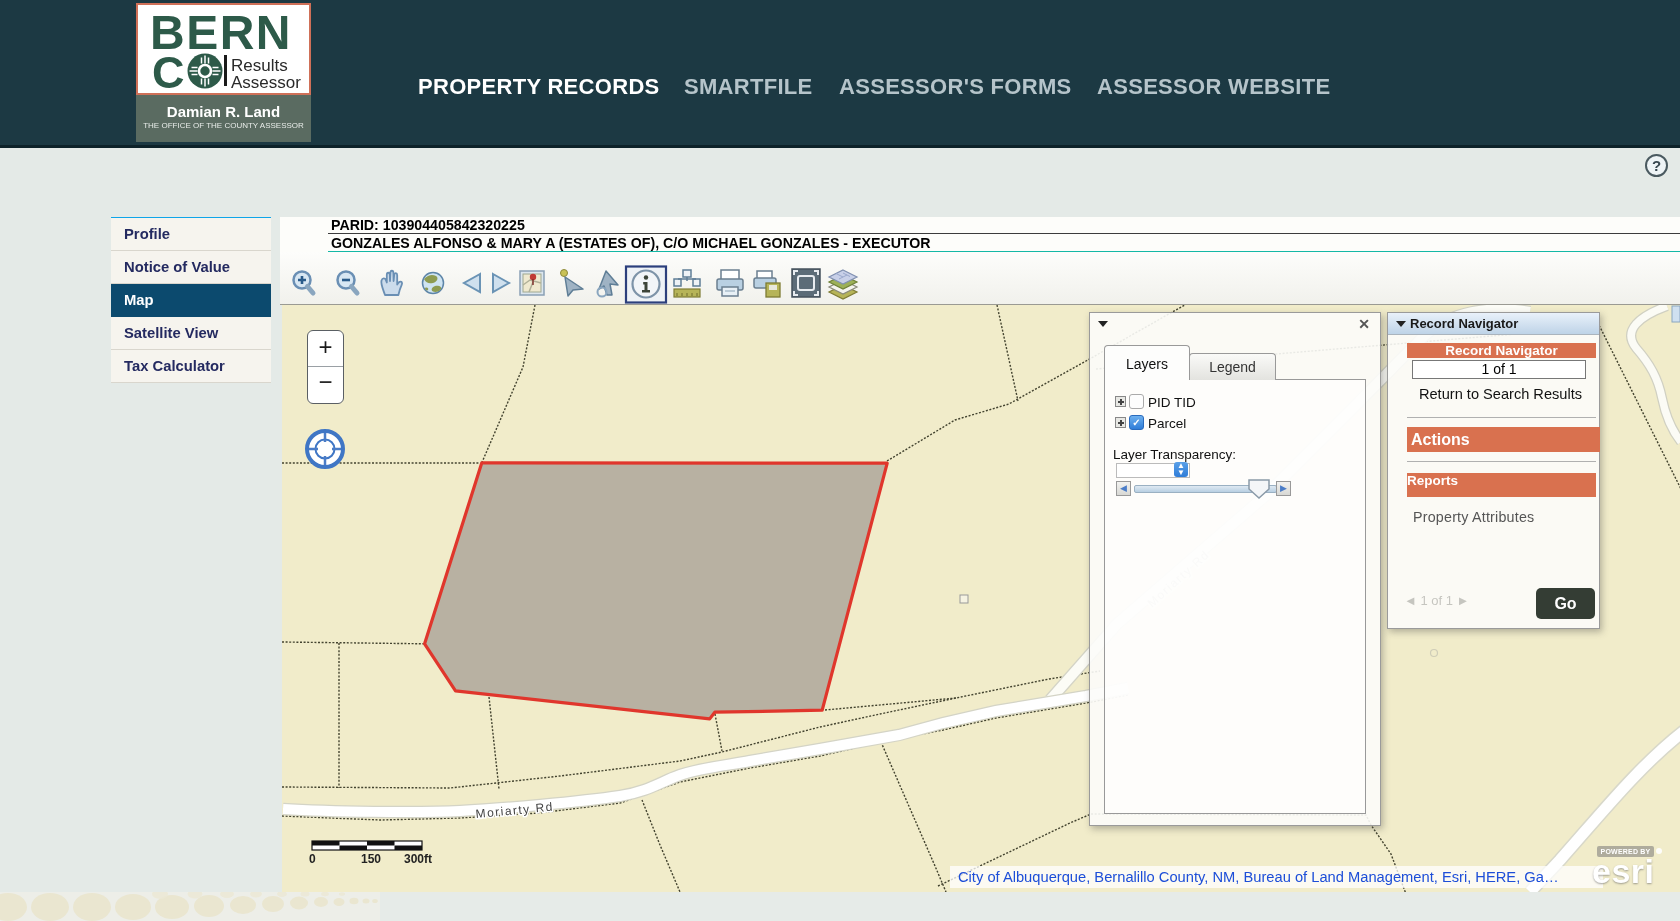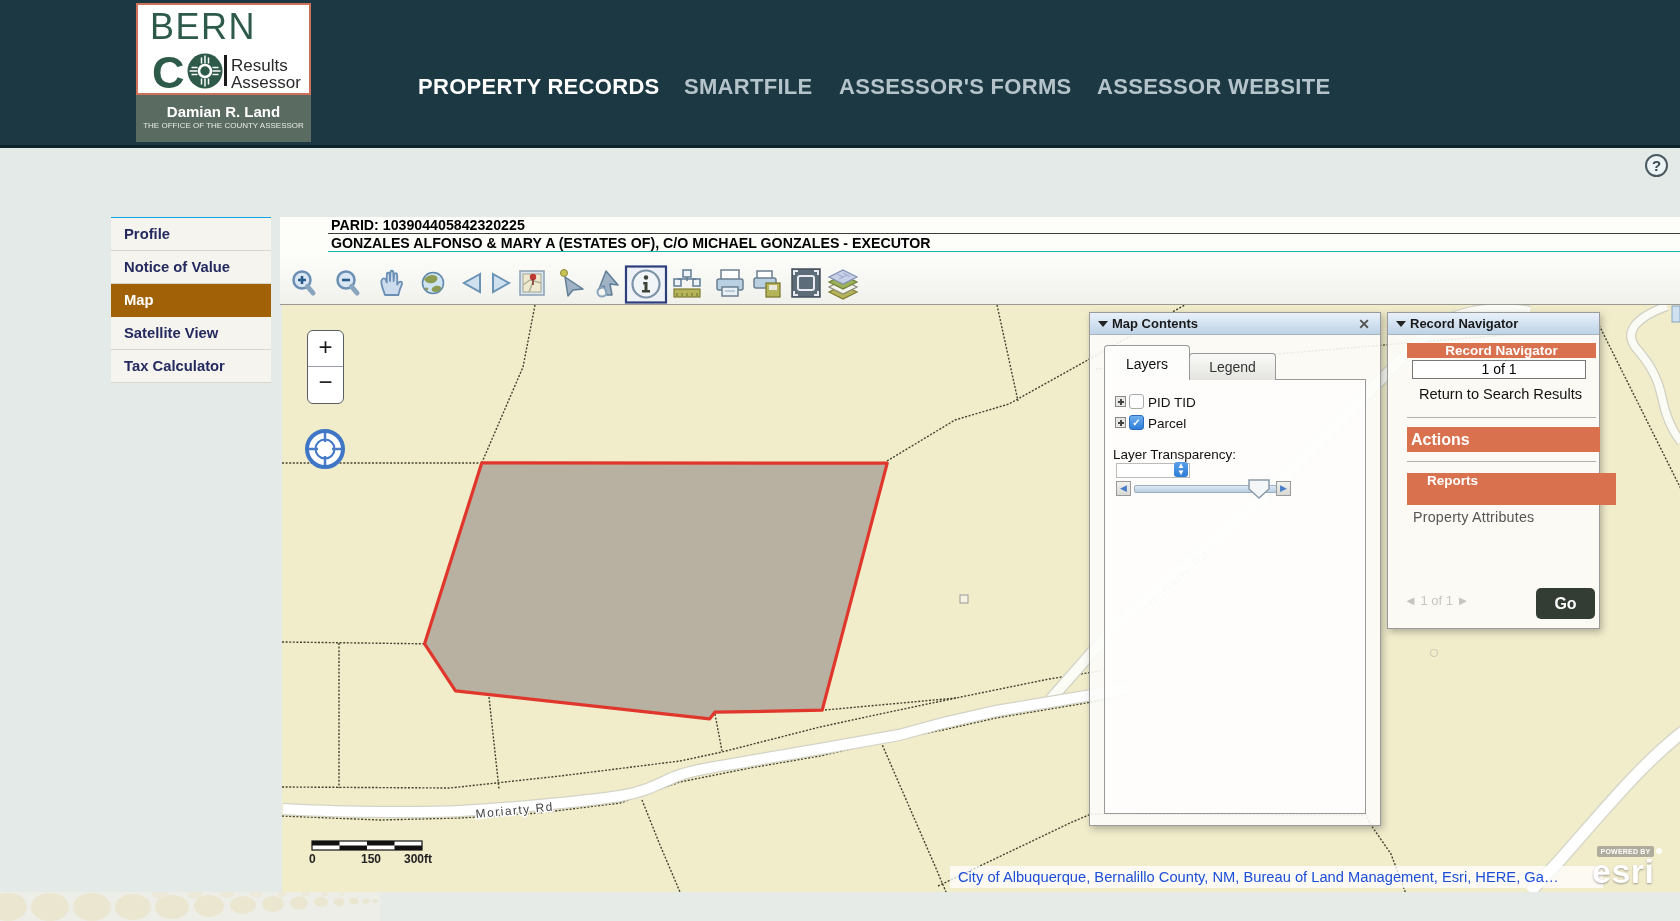--- a/index.html
+++ b/index.html
@@ -5,42 +5,42 @@
   html,body{margin:0;padding:0;}
   body{width:1680px;height:921px;overflow:hidden;position:relative;
        font-family:"Liberation Sans", sans-serif;background:#e4eae7;}
   .abs{position:absolute;}
 
   
   #header{left:0;top:0;width:1680px;height:145px;background:#1c3943;border-bottom:3px solid #0d2229;}
   #logo{left:136px;top:3px;width:175px;height:139px;}
   #logo-white{left:0;top:0;width:171px;height:88px;background:#fff;border:2px solid #cf7058;}
   #logo-green{left:0;top:92px;width:175px;height:47px;background:#5a6b61;}
-  #bern{left:12px;top:4px;font-size:36px;line-height:1;font-weight:normal;letter-spacing:1.5px;color:#2d5a49;}
+  #bern{left:12px;top:4px;font-size:48px;line-height:1;font-weight:bold;letter-spacing:1.5px;color:#2d5a49;}
   #co{left:14px;top:45px;font-size:45px;line-height:1;font-weight:bold;color:#2d5a49;}
   #logobar{left:86px;top:50px;width:2.5px;height:31px;background:#1a1a1a;}
   #county1{left:93px;top:52px;font-size:17px;line-height:1;color:#2a2a2a;}
   #county2{left:93px;top:69px;font-size:17px;line-height:1;color:#2a2a2a;}
   #damian{left:0;top:9px;width:175px;text-align:center;color:#fff;font-weight:bold;font-size:15px;line-height:1;}
   #office{left:0;top:27px;width:175px;text-align:center;color:#e8ece9;font-size:8px;line-height:1;letter-spacing:0px;white-space:nowrap;}
   .nav{top:74px;font-size:22px;font-weight:bold;letter-spacing:0.3px;color:#b5c4ca;}
   #nav1{left:418px;color:#fff;}
   #nav2{left:684px;}
   #nav3{left:839px;}
   #nav4{left:1097px;}
 
   
   #help{left:1645px;top:154px;width:19px;height:19px;border:2.5px solid #4a5a60;border-radius:50%;
         background:#eef4f6;color:#37474f;font-size:15px;font-weight:bold;text-align:center;line-height:19px;}
 
   
   #sidebar{left:111px;top:217px;width:160px;background:#f6f4ee;border-top:1px solid #0ea5e9;}
   .sideitem{height:32px;line-height:32px;padding-left:13px;font-size:14.8px;font-weight:bold;
             color:#242a60;border-bottom:1px solid #d9d6cd;}
-  #side-map{background:#a16207;color:#fff;border-bottom:none;height:33px;line-height:33px;}
+  #side-map{background:#0c4a6e;color:#fff;border-bottom:none;height:33px;line-height:33px;}
 
   
   #chead{left:280px;top:217px;width:1400px;background:#fdfdfa;padding-left:48px;}
   .hrow{font-size:14.2px;font-weight:bold;color:#000;padding-left:3px;white-space:nowrap;}
   #parid{height:16px;line-height:17px;border-bottom:1px solid #3c3c3c;}
   #owner{height:17px;line-height:18px;border-bottom:1px solid #14b8a6;}
   #na{position:absolute;right:3px;top:17px;font-weight:bold;font-size:15px;}
   #toolbar{left:280px;top:252px;width:1400px;height:52px;
            background:linear-gradient(#fdfdfb,#f1f1ec);border-bottom:1px solid #9a9a93;}
 
@@ -77,21 +77,21 @@
 
   
   #rn{left:1387px;top:312px;width:211px;height:315px;}
   .obar{position:absolute;left:19px;width:189px;background:#d9714f;color:#fff;font-weight:bold;}
   #rn-bar1{top:30px;height:15px;font-size:13.5px;text-align:center;line-height:15px;}
   #rn-input{position:absolute;left:24px;top:47px;width:172px;height:17px;border:1px solid #777;background:#fff;
             text-align:center;font-size:14px;font-weight:normal;line-height:17px;}
   #rn-return{position:absolute;left:7px;top:73px;width:211px;text-align:center;font-size:14.6px;color:#111;}
   .rnhr{position:absolute;left:19px;width:189px;height:1px;background:#b0b0b0;}
   #rn-actions{top:114px;height:25px;font-size:16px;line-height:25px;padding-left:4px;}
-  #rn-reports{top:160px;height:32px;font-size:13.5px;line-height:16px;padding-left:20px;}
+  #rn-reports{top:160px;height:24px;font-size:13.5px;line-height:16px;padding-left:0;}
   #rn-pa{position:absolute;left:25px;top:196px;font-size:14.3px;color:#555;letter-spacing:0.2px;}
   #rn-go{position:absolute;left:148px;top:275px;width:59px;height:31px;background:#343d34;border-radius:5px;
          color:#fff;font-weight:bold;font-size:16px;text-align:center;line-height:31px;}
 
   
   #attrib{left:950px;top:866px;width:645px;height:22px;background:rgba(255,255,255,0.75);
           font-size:14.7px;color:#1d4ed8;line-height:22px;padding-left:8px;white-space:nowrap;}
   #poweredby{left:1597px;top:846px;width:57px;height:11px;background:rgba(120,120,120,0.55);border-radius:2px;
              color:#fff;font-size:7px;font-weight:bold;text-align:center;line-height:11px;letter-spacing:0.2px;white-space:nowrap;}
   #pbdot{left:1656px;top:848px;width:6px;height:6px;border-radius:50%;background:#fff;opacity:0.9;}
@@ -323,21 +323,20 @@
 <circle cx="22" cy="22" r="9.5" fill="none" stroke="#3f76c5" stroke-width="2"></circle>
 <g stroke="#4a7cc7" stroke-width="2.5">
   <line x1="22" y1="6" x2="22" y2="15"></line>
   <line x1="22" y1="29" x2="22" y2="38"></line>
   <line x1="6" y1="22" x2="15" y2="22"></line>
   <line x1="29" y1="22" x2="38" y2="22"></line>
 </g>
 </svg></div>
 
   <div id="mc" class="abs panel">
-    <div class="ptitle">Map Contents</div>
     <div class="parrow"></div>
     <div id="mc-x">✕</div>
     <div id="tab-layers">Layers</div>
     <div id="tab-legend">Legend</div>
     <div id="mc-box"></div>
     <div class="plusicon" style="left:25px;top:83px;"></div>
     <div class="cb" id="cb1" style="left:39px;top:81px;"></div>
     <div class="mclabel" style="left:58px;top:82px;">PID TID</div>
     <div class="plusicon" style="left:25px;top:104px;"></div>
     <div class="cb" id="cb2" style="left:39px;top:102px;">✓</div>

